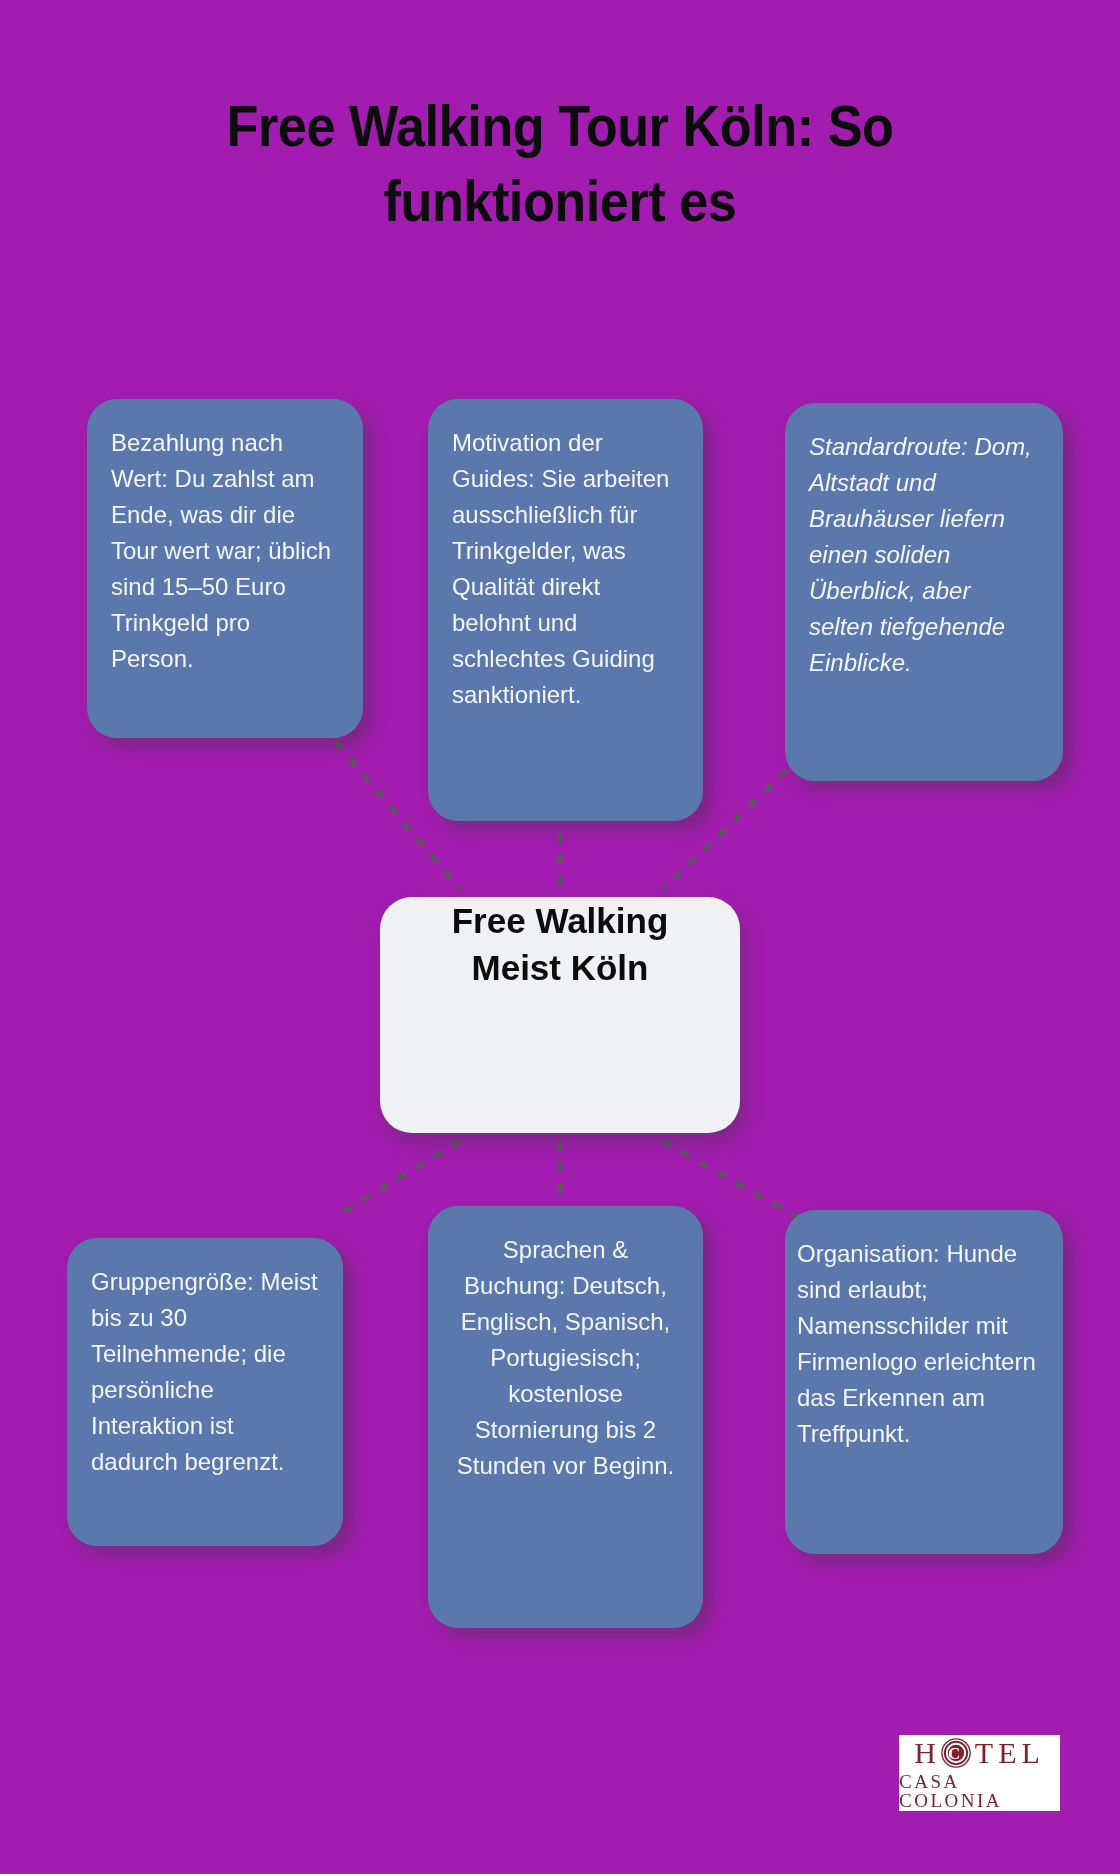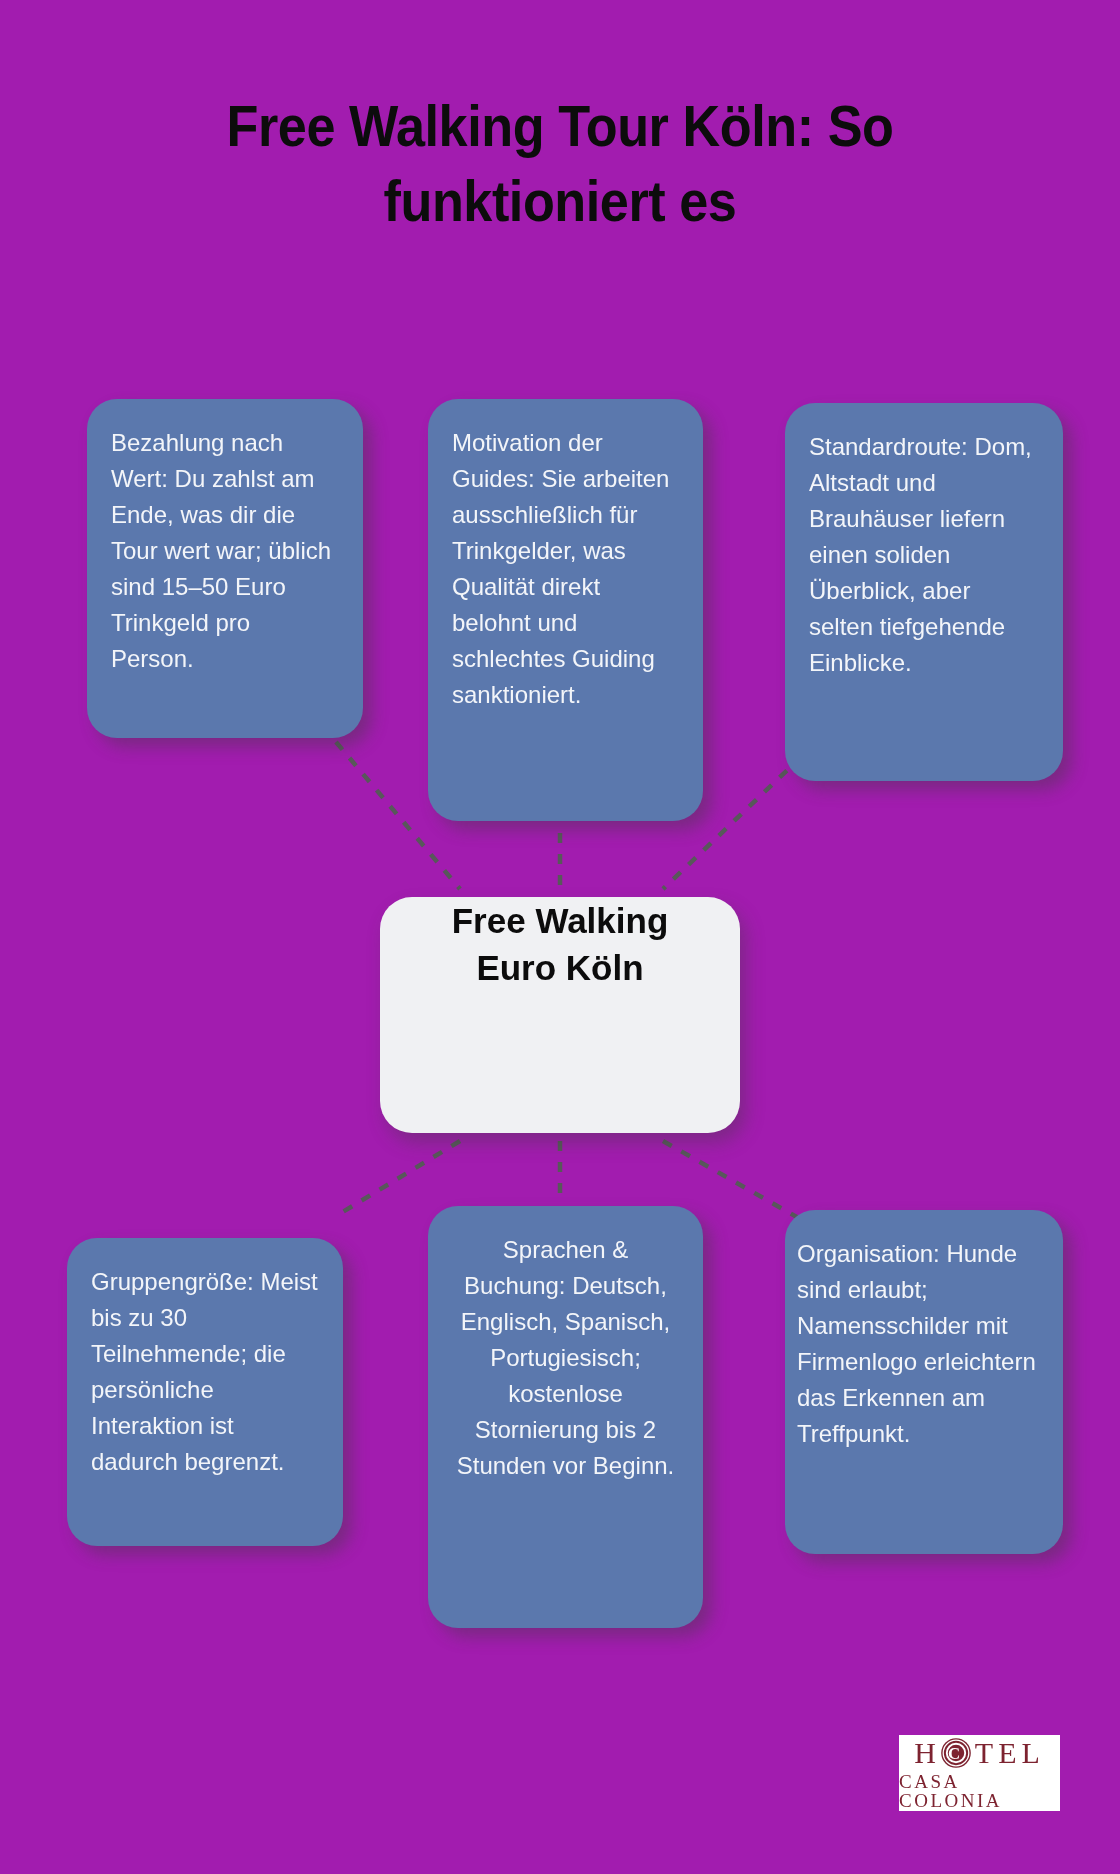--- a/index.html
+++ b/index.html
@@ -42,21 +42,21 @@
     border-radius: 30px;
     box-shadow: 9px 9px 16px rgba(60,60,60,0.38);
     color: #f3f5f9;
     font-size: 24px;
     line-height: 36px;
     padding: 26px 24px;
     box-sizing: border-box;
   }
   .node--1 { left:  67px; top:  399px; width: 276px; height: 339px; margin-left: 20px; }
   .node--2 { left: 428px; top:  399px; width: 275px; height: 422px; }
-  .node--3 { left: 785px; top:  403px; width: 278px; height: 378px; }
+  .node--3 { left: 785px; top:  403px; width: 278px; height: 378px; font-style: italic; }
   .node--4 { left:  67px; top: 1205px; width: 276px; height: 308px; margin-top: 33px; }
   .node--5 { left: 428px; top: 1206px; width: 275px; height: 422px; text-align: center; }
   .node--6 { left: 785px; top: 1210px; width: 278px; height: 344px; padding-left: 12px; }
   .center-node {
     position: absolute;
     left: 380px; top: 897px;
     width: 360px; height: 236px;
     background: #f0f1f3;
     border-radius: 32px;
     box-shadow: 6px 10px 18px rgba(60,60,60,0.35);
@@ -128,21 +128,21 @@
   <div class="node node--2">
     <span>Motivation der Guides: Sie arbeiten ausschließlich für Trinkgelder, was Qualität direkt belohnt und schlechtes Guiding sanktioniert.</span>
   </div>
 
   <div class="node node--3">
     <span>Standardroute: Dom, Altstadt und Brauhäuser liefern einen soliden Überblick, aber selten tiefgehende Einblicke.</span>
   </div>
 
   <div class="center-node">
     <span>Free Walking</span>
-    <span>Euro Köln</span>
+    <span>Meist Köln</span>
   </div>
 
   <div class="node node--4">
     <span>Gruppengröße: Meist bis zu 30 Teilnehmende; die persönliche Interaktion ist dadurch begrenzt.</span>
   </div>
 
   <div class="node node--5">
     <span>Sprachen &amp; Buchung: Deutsch, Englisch, Spanisch, Portugiesisch; kostenlose Stornierung bis 2 Stunden vor Beginn.</span>
   </div>
 

